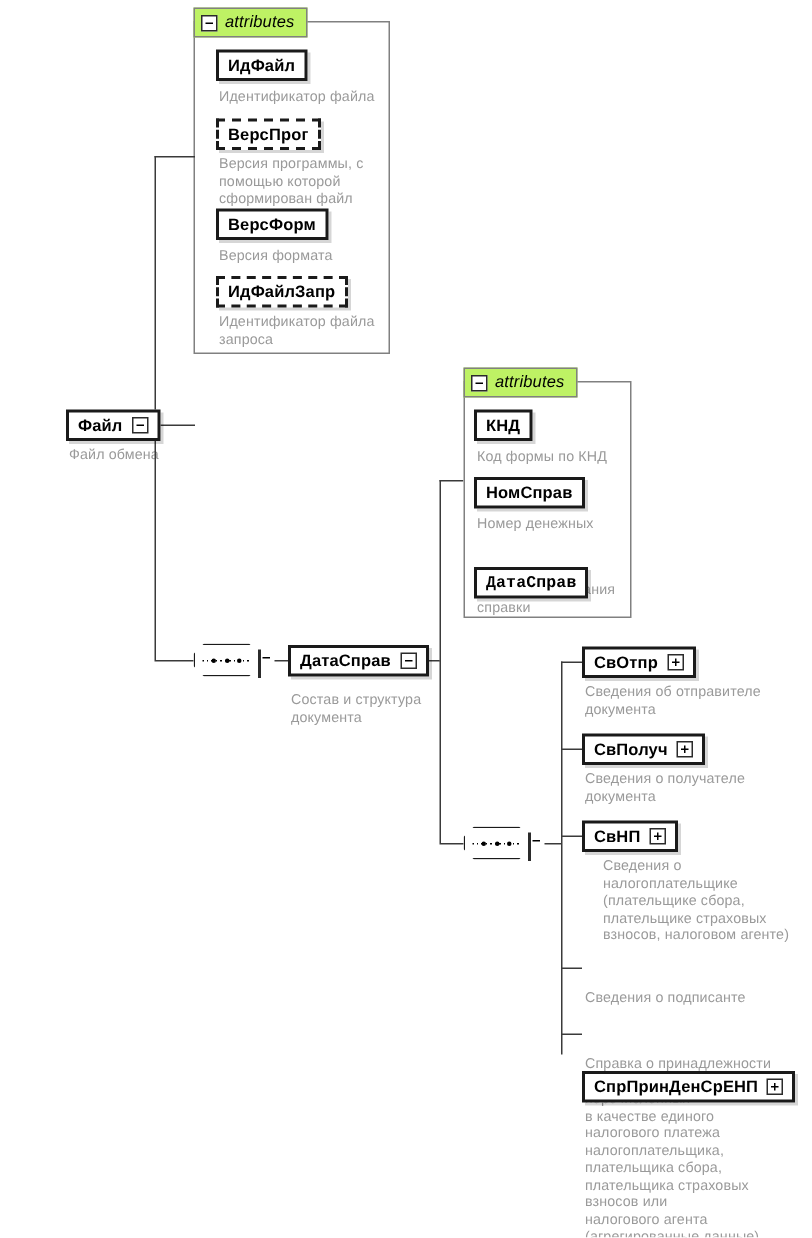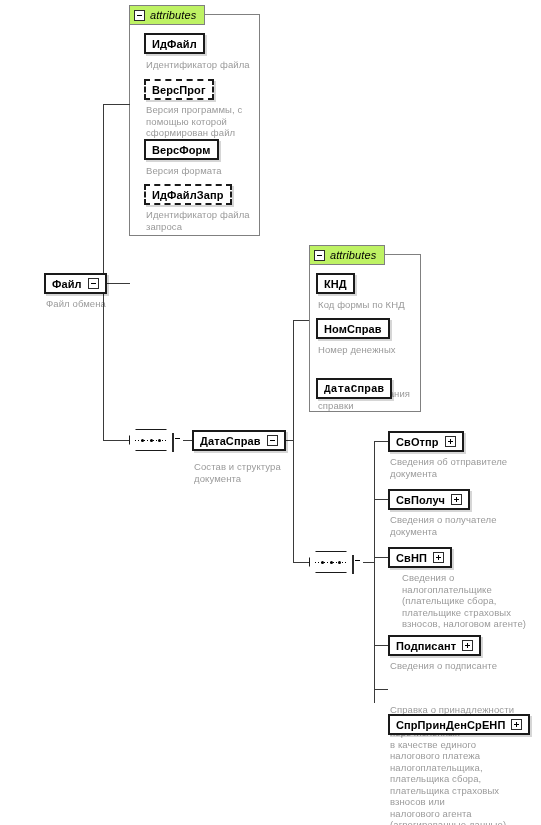--- a/index.html
+++ b/index.html
@@ -252,24 +252,20 @@
     <span class="nlbl">СвНП</span>
     <span class="expbox plus"></span>
   </div>
   <div class="cap" style="left:402px;top:572px;width:150px;">Сведения о
 налогоплательщике
 (плательщике сбора,
 плательщике страховых
 взносов, налоговом агенте)</div>
 
   <div class="ln lnh" style="left:374px;top:645px;width:14px;"></div>
-  <div class="node" style="left:388px;top:635px;">
-    <span class="nlbl">Подписант</span>
-    <span class="expbox plus"></span>
-  </div>
   <div class="cap" style="left:390px;top:660px;width:146px;">Сведения о подписанте</div>
 
   <div class="ln lnh" style="left:374px;top:689px;width:14px;"></div>
   <div class="node" style="left:388px;top:714px;">
     <span class="nlbl">СпрПринДенСрЕНП</span>
     <span class="expbox plus"></span>
   </div>
   <div class="cap" style="left:390px;top:704px;width:150px;">Справка о принадлежности
 сумм денежных средств,
 перечисленных

